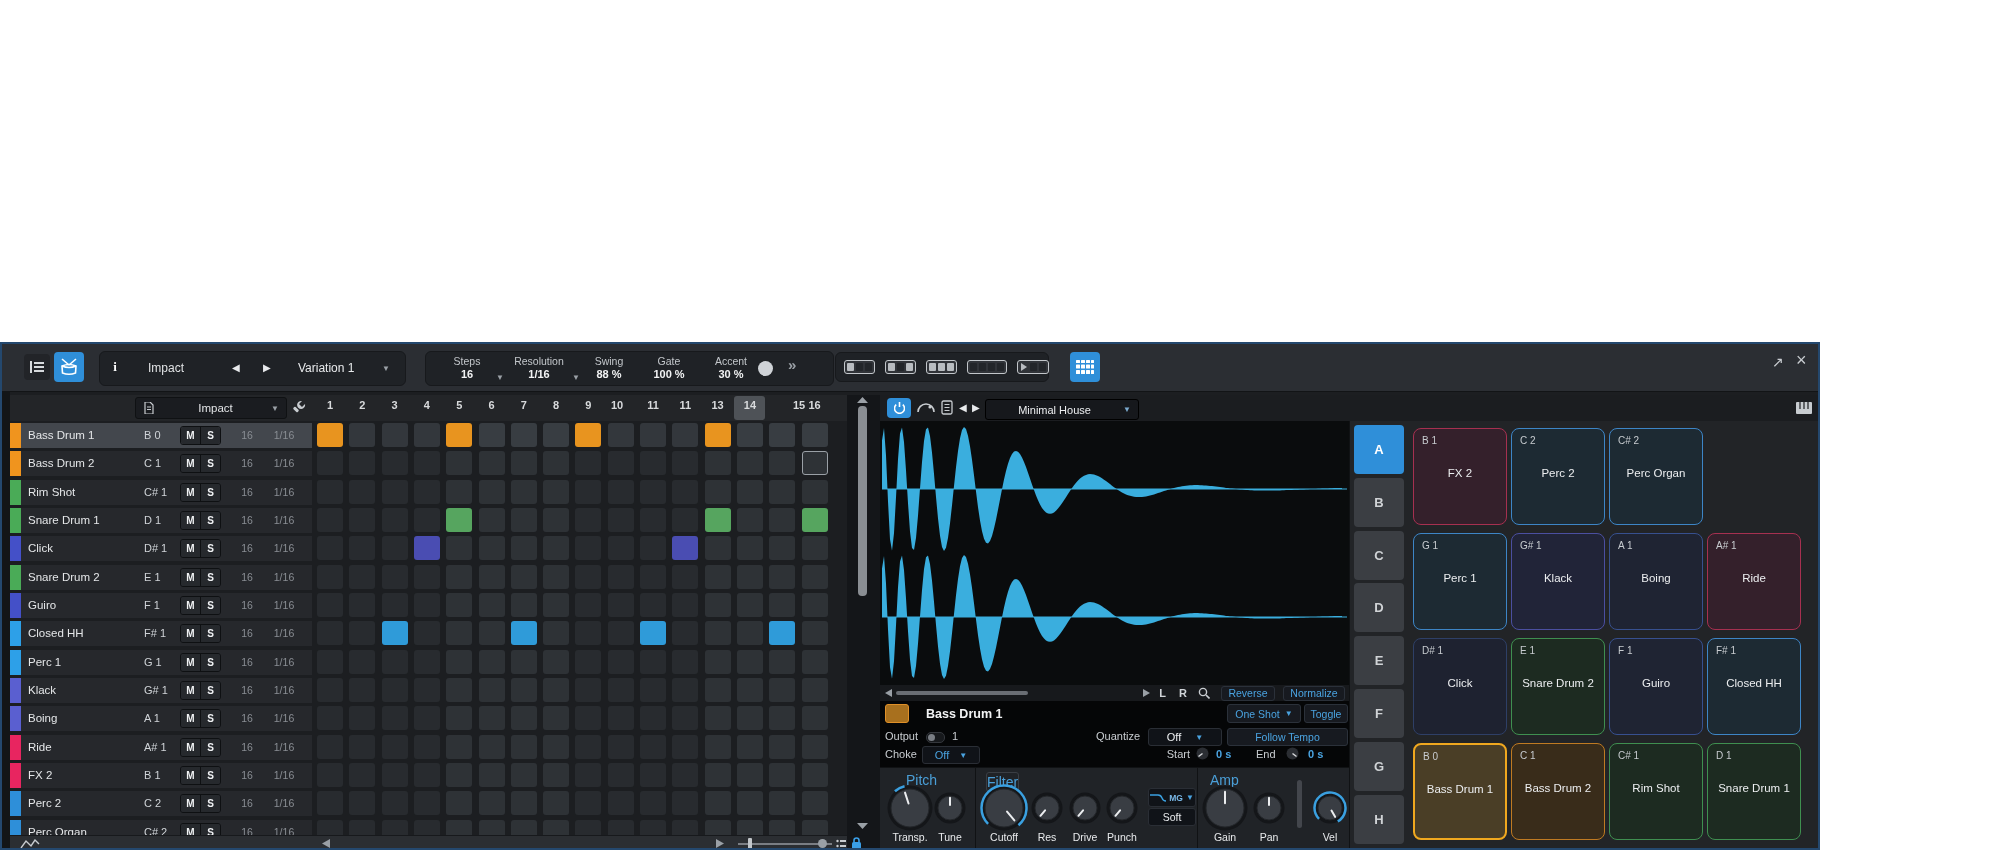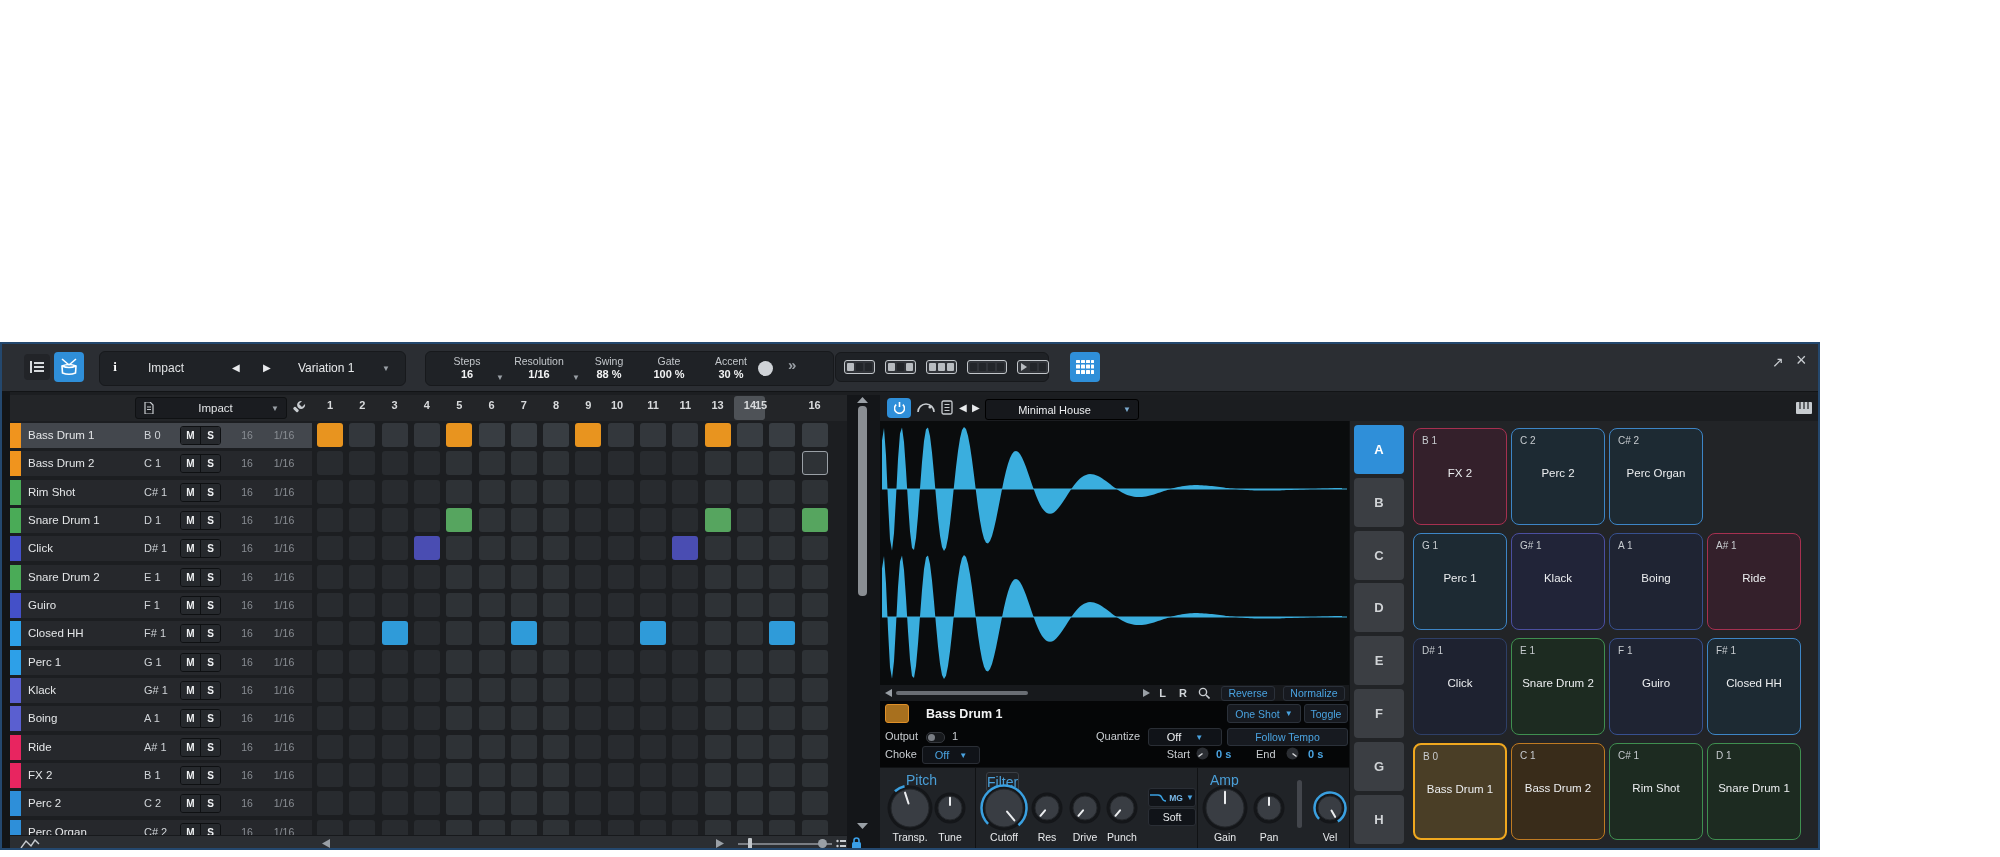--- a/index.html
+++ b/index.html
@@ -213,21 +213,21 @@
       <span class="stepnum" style="left: 166.5px;">6</span>
       <span class="stepnum" style="left: 198.8px;">7</span>
       <span class="stepnum" style="left: 231.1px;">8</span>
       <span class="stepnum" style="left: 263.4px;">9</span>
       <span class="stepnum" style="left: 292px;">10</span>
       <span class="stepnum" style="left: 328px;">11</span>
       <span class="stepnum" style="left: 360.3px;">11</span>
       <span class="stepnum" style="left: 392.6px;">13</span>
       <div style="position: absolute; left: 421.9px; top: 1px; width: 31px; height: 24px; background: rgb(78, 82, 87); border-radius: 3px;"></div>
       <span class="stepnum" style="left: 424.9px;">14</span>
-      <span class="stepnum" style="left: 436px;">15</span>
+      <span class="stepnum" style="left: 474px;">15</span>
       <span class="stepnum" style="left: 489.5px;">16</span>
     </div>
 
   <div class="abs" style="left:8px;top:77px;width:302px;height:414px;overflow:hidden;">
       <div class="track-row sel" style="top: 2px;">
         <div class="swatch" style="background: rgb(240, 148, 30);"></div>
         <div class="tname">Bass Drum 1</div>
         <div class="tnote">B 0</div>
         <div class="ms">
           <span>M</span>

